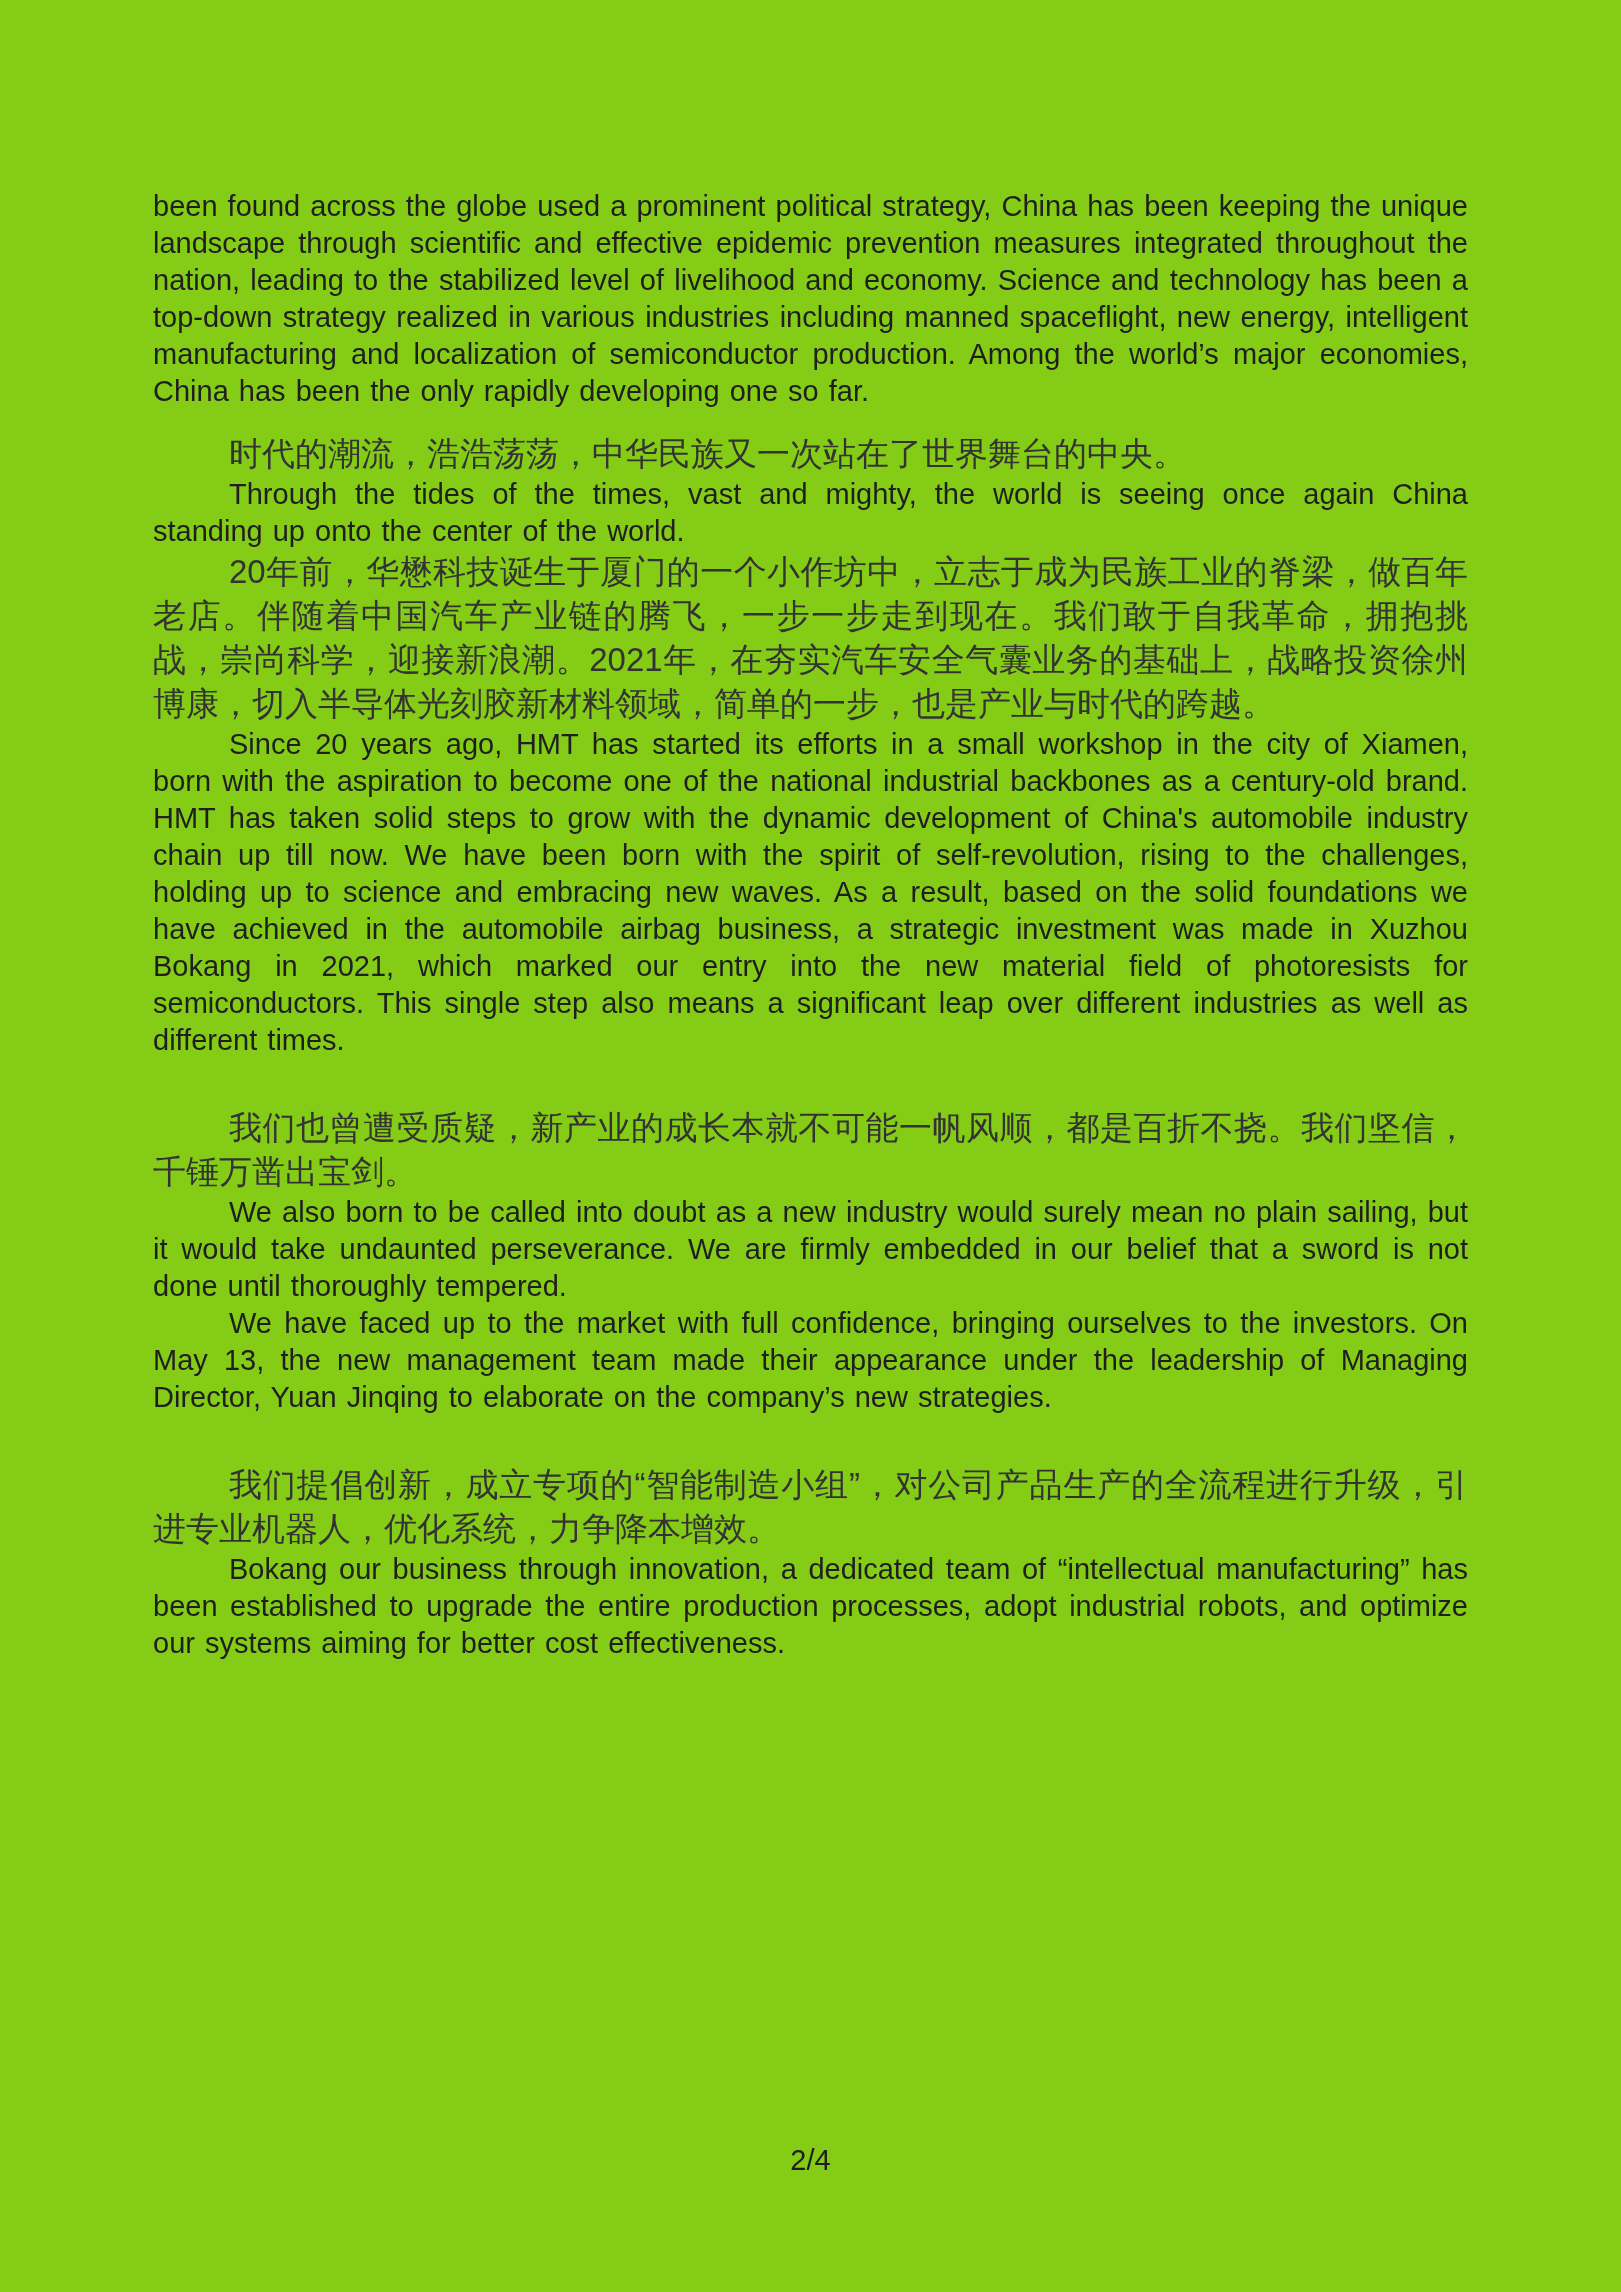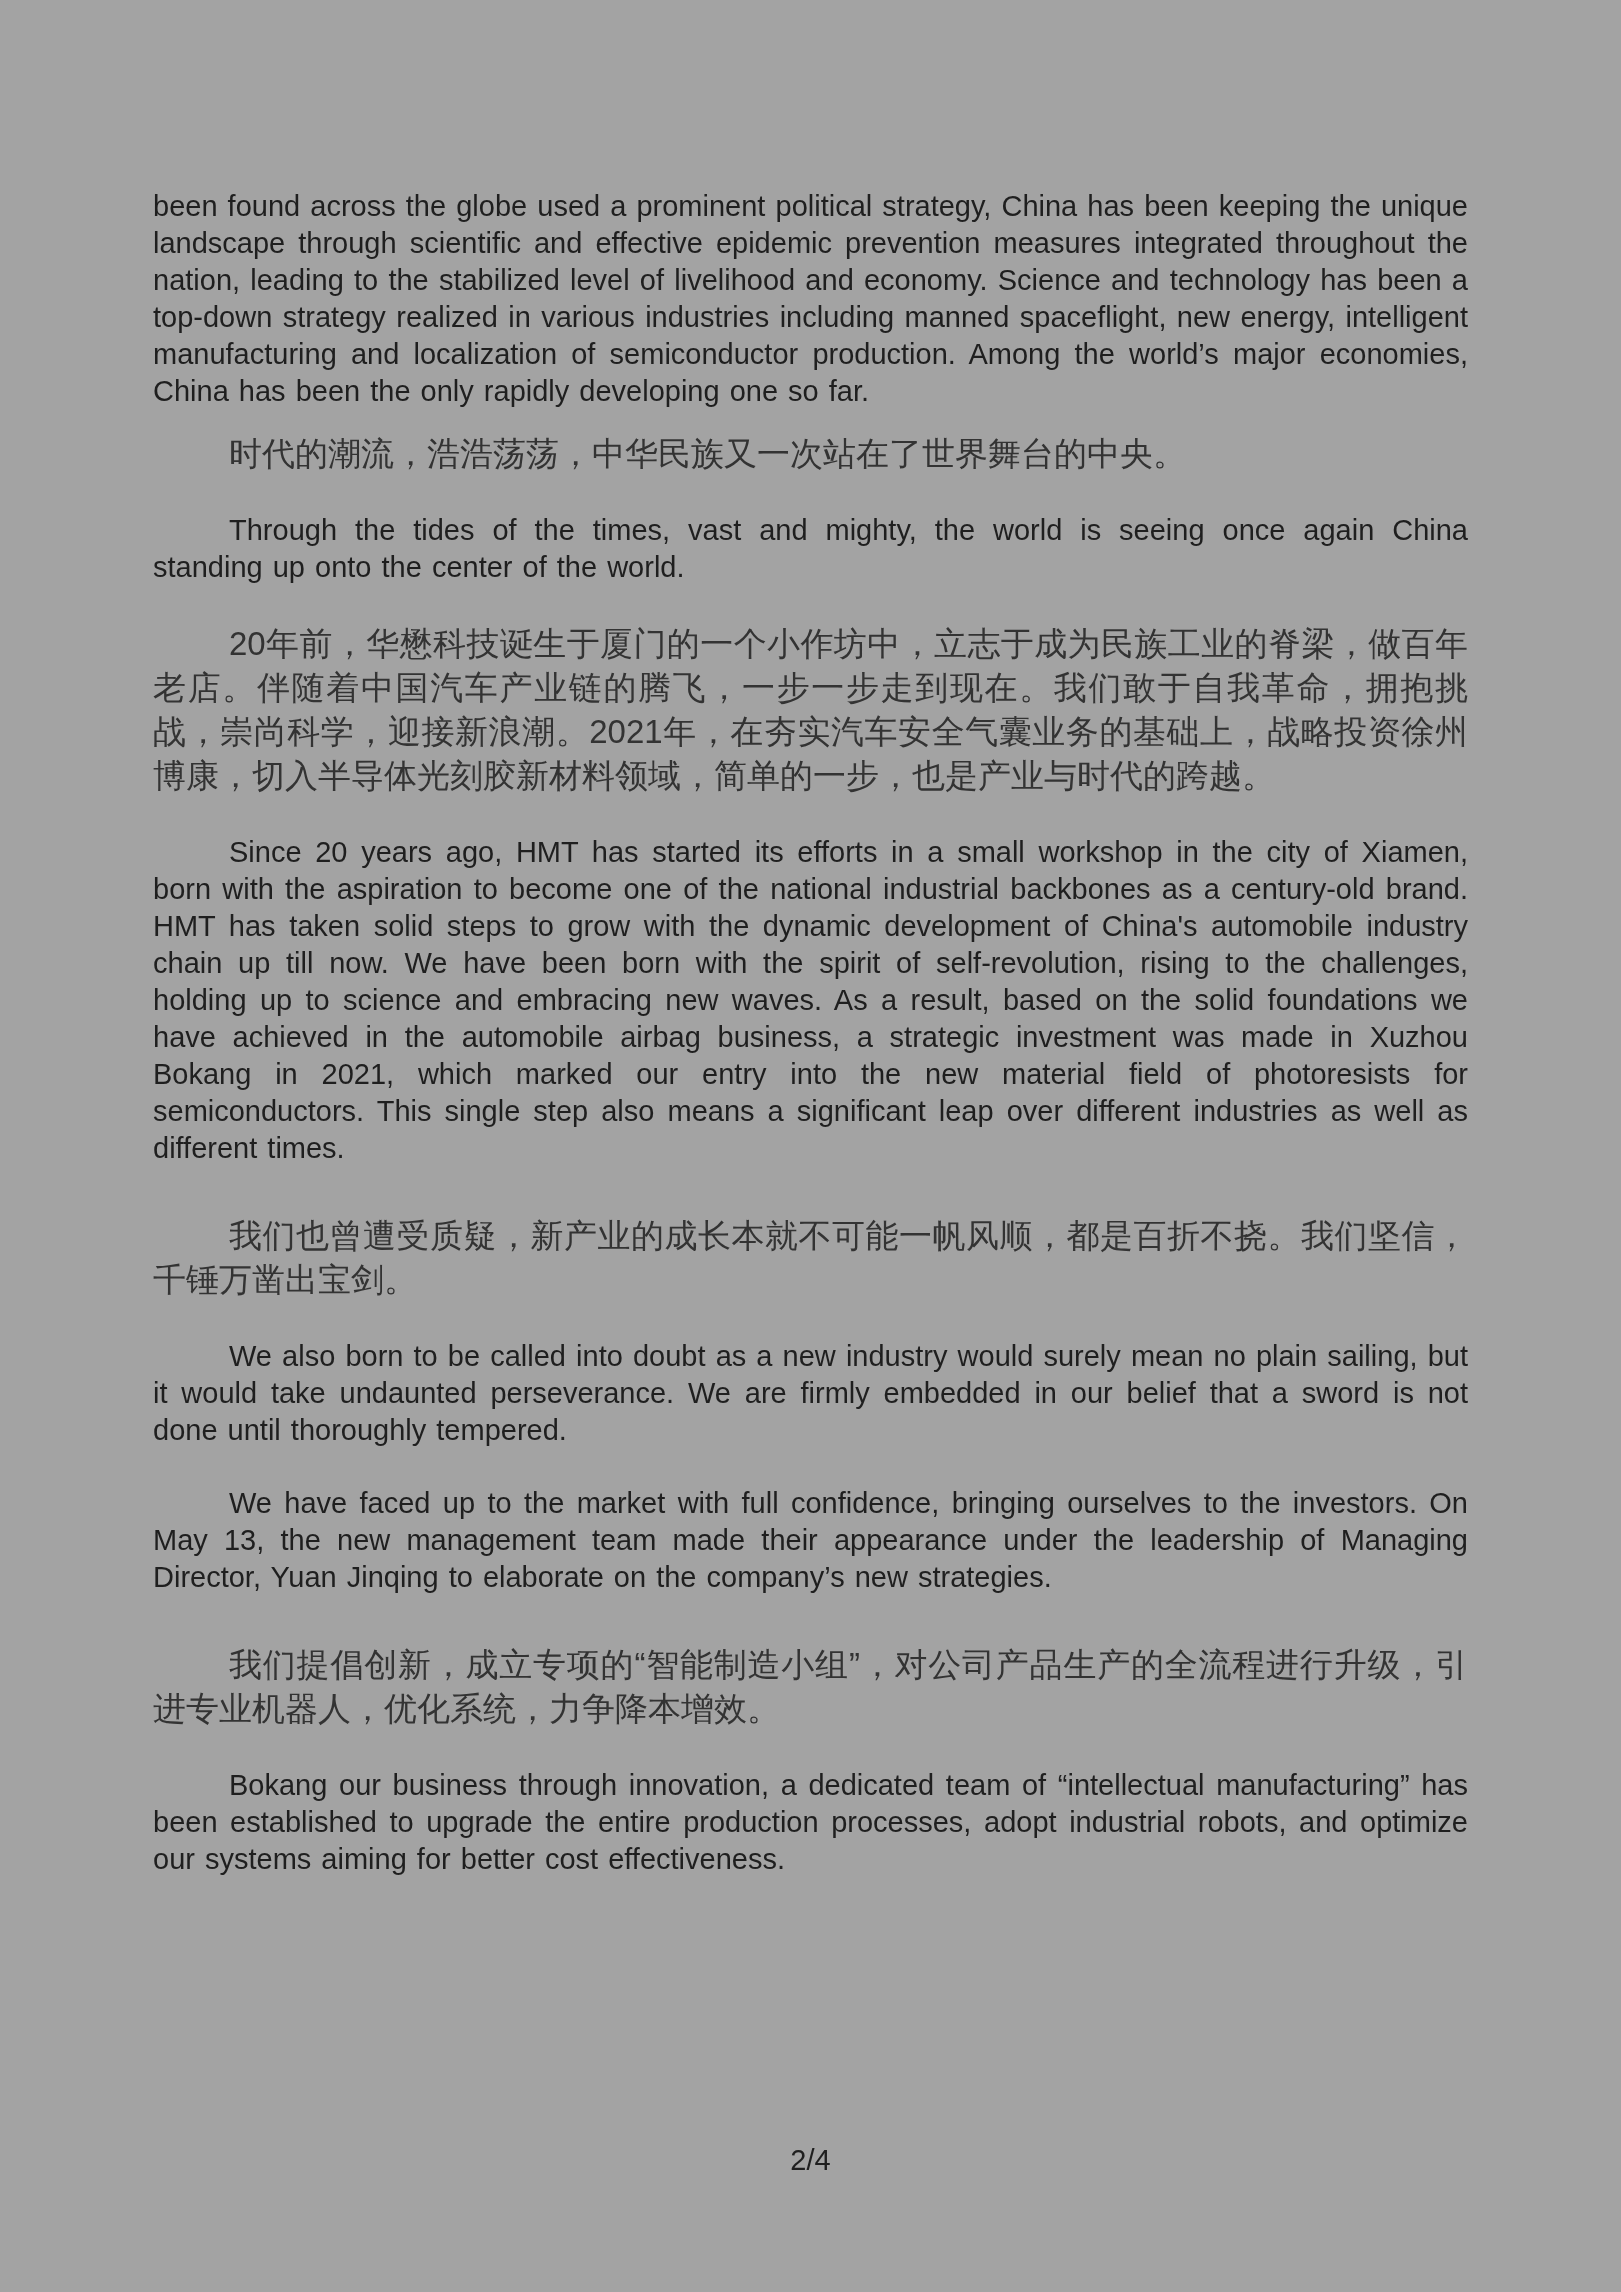--- a/index.html
+++ b/index.html
@@ -1,41 +1,41 @@
 <!DOCTYPE html>
 <html><head>
 <meta charset="utf-8">
 <style>
   html, body { margin: 0; padding: 0; background: #ffffff; }
   .page {
     position: relative;
     width: 1621px;
     height: 2293px;
     margin: 0 auto;
-    background: #a3a3a3;
+    background: #84cc16;
     box-sizing: border-box;
     padding: 188px 153px 0 153px;
     overflow: hidden;
     font-family: "Liberation Sans", "DejaVu Sans", sans-serif;
   }
   p { margin: 0; }
   .en {
     font-size: 29px;
     line-height: 37px;
     color: #1f1f1f;
     text-align: justify;
     word-spacing: 2px;
   }
   .cn {
     font-size: 33px;
     line-height: 44px;
     color: #333333;
     text-align: justify;
   }
-  .indent { text-indent: 76px; margin-top: 36px; }
+  .indent { text-indent: 76px; }
   .sp-sm { margin-top: 21.6px; }
   .sp { margin-top: 47px; }
   strong { font-weight: 400; }
   .heading-band {
     margin-top: 31px;
     margin-bottom: 47px;
     margin-left: -47px;
     padding: 11.8px 9.8px 9.8px 47px;
     background: #fdf0f1;
   }

